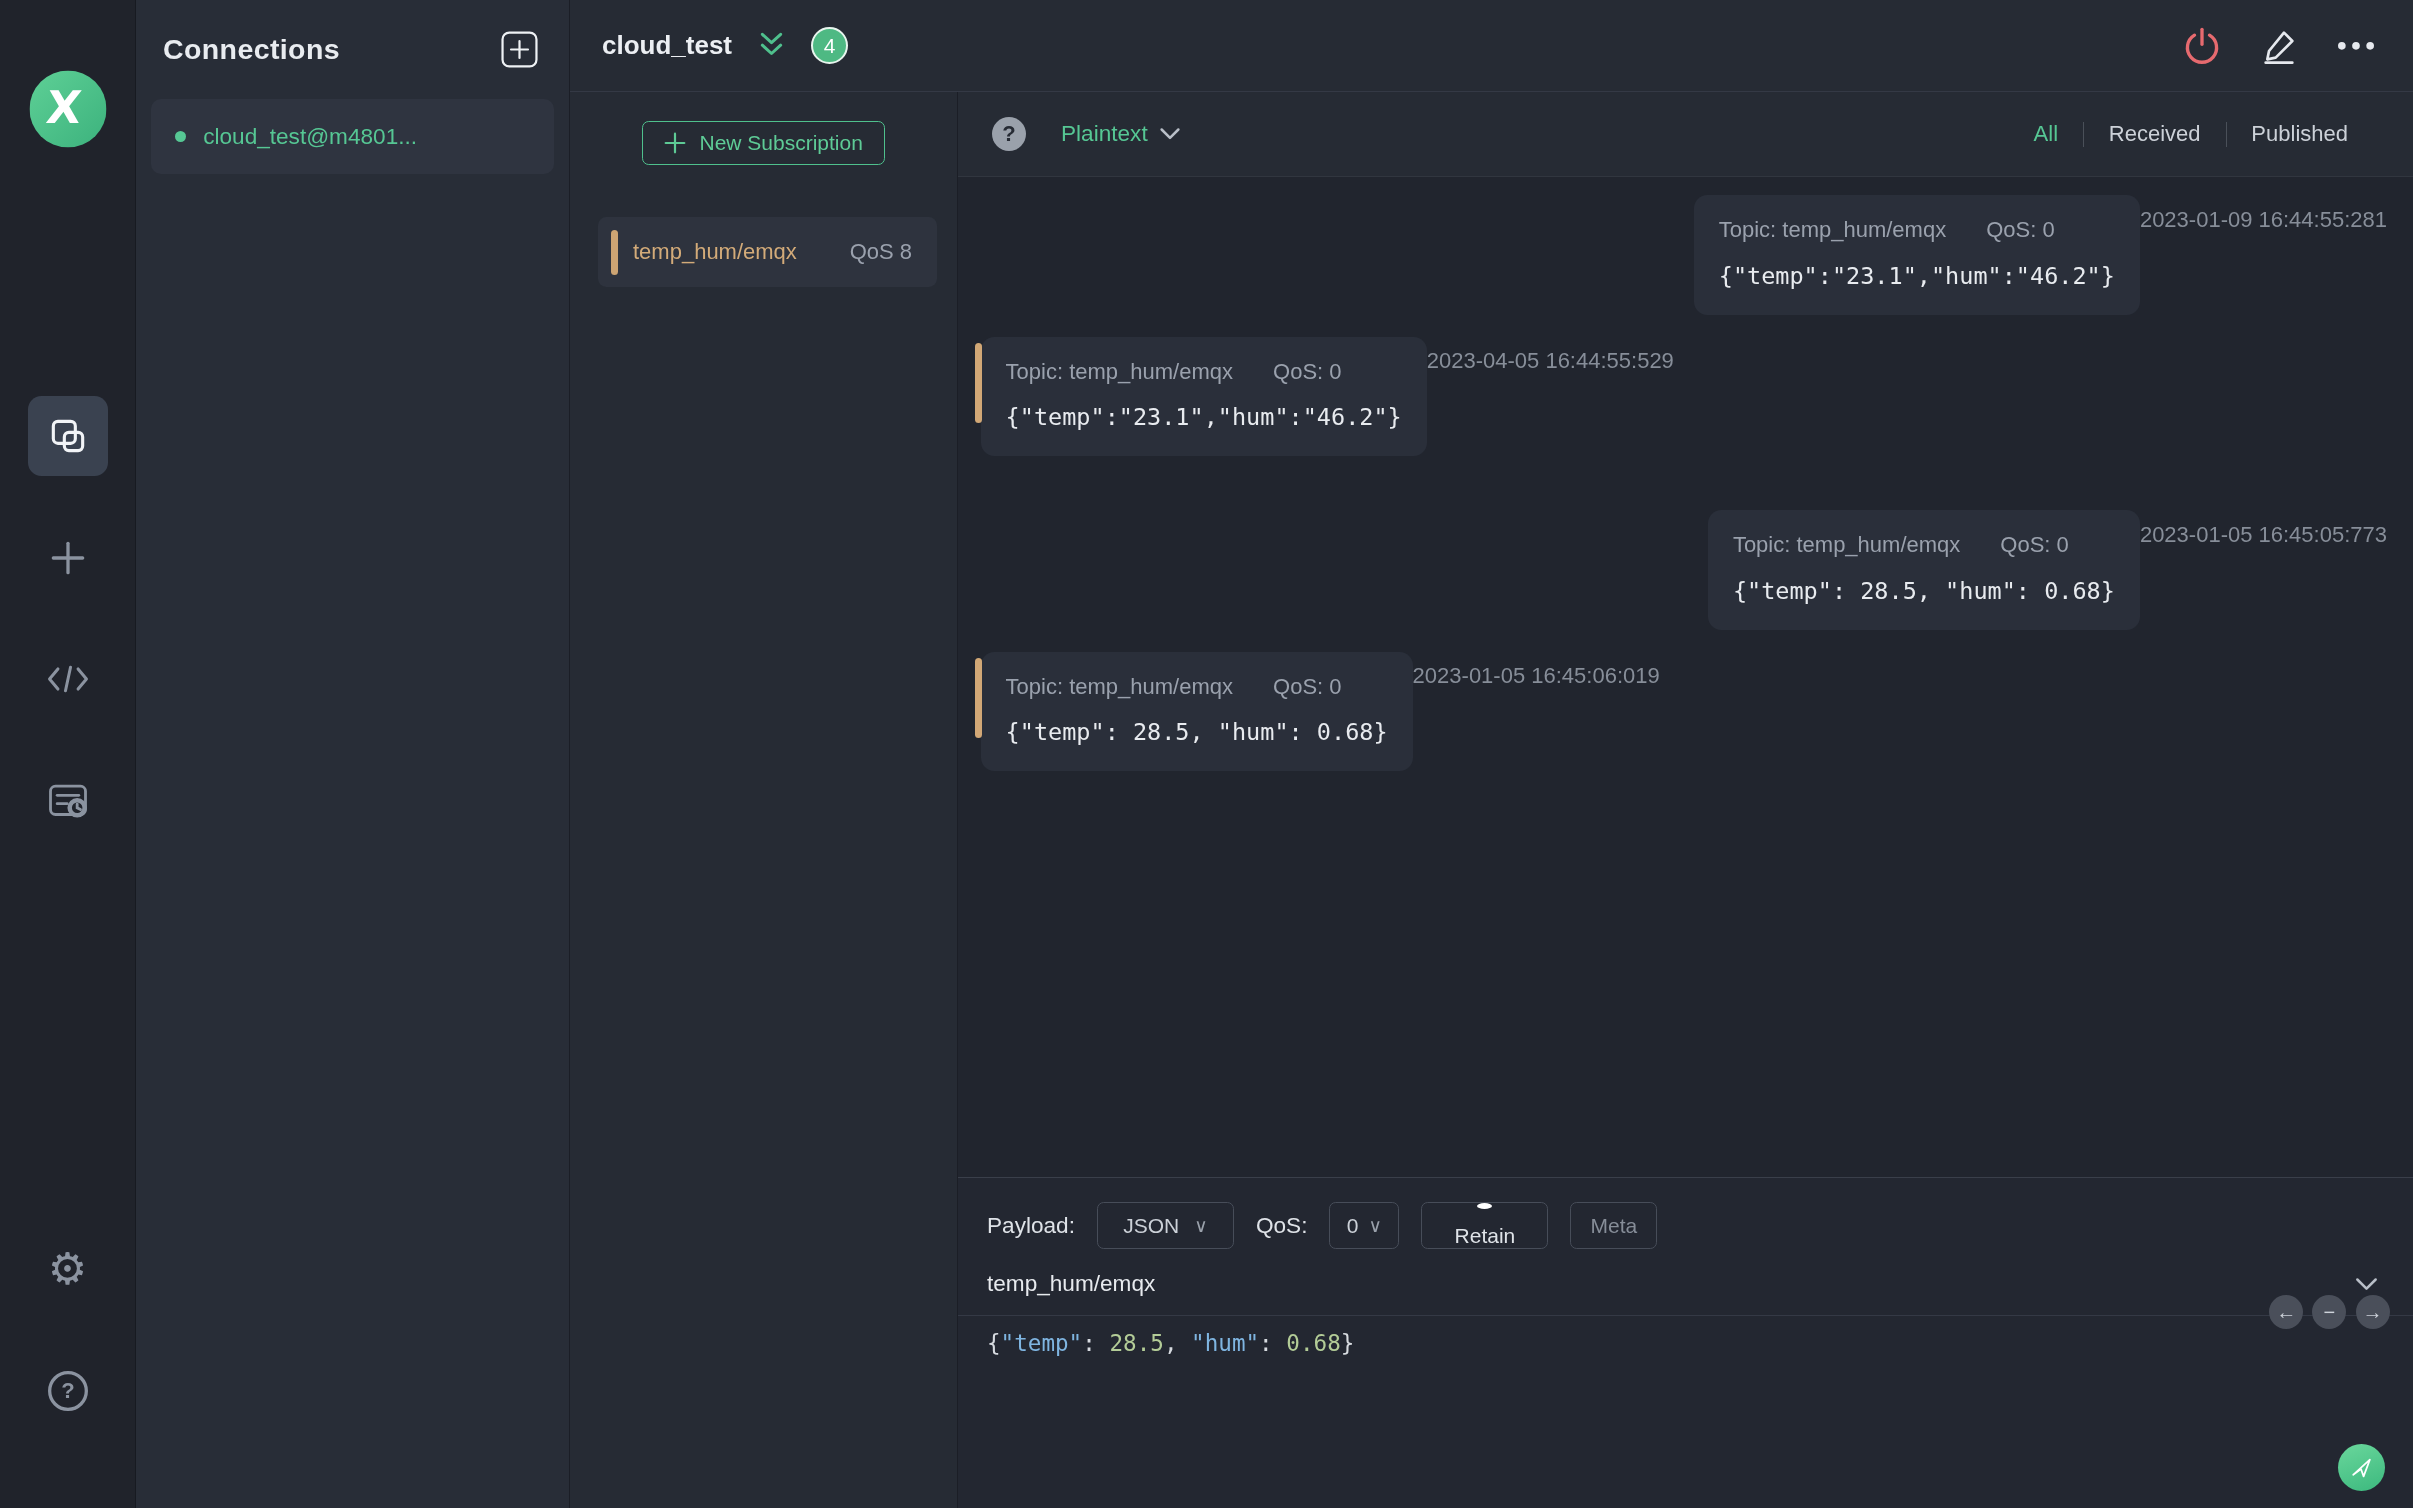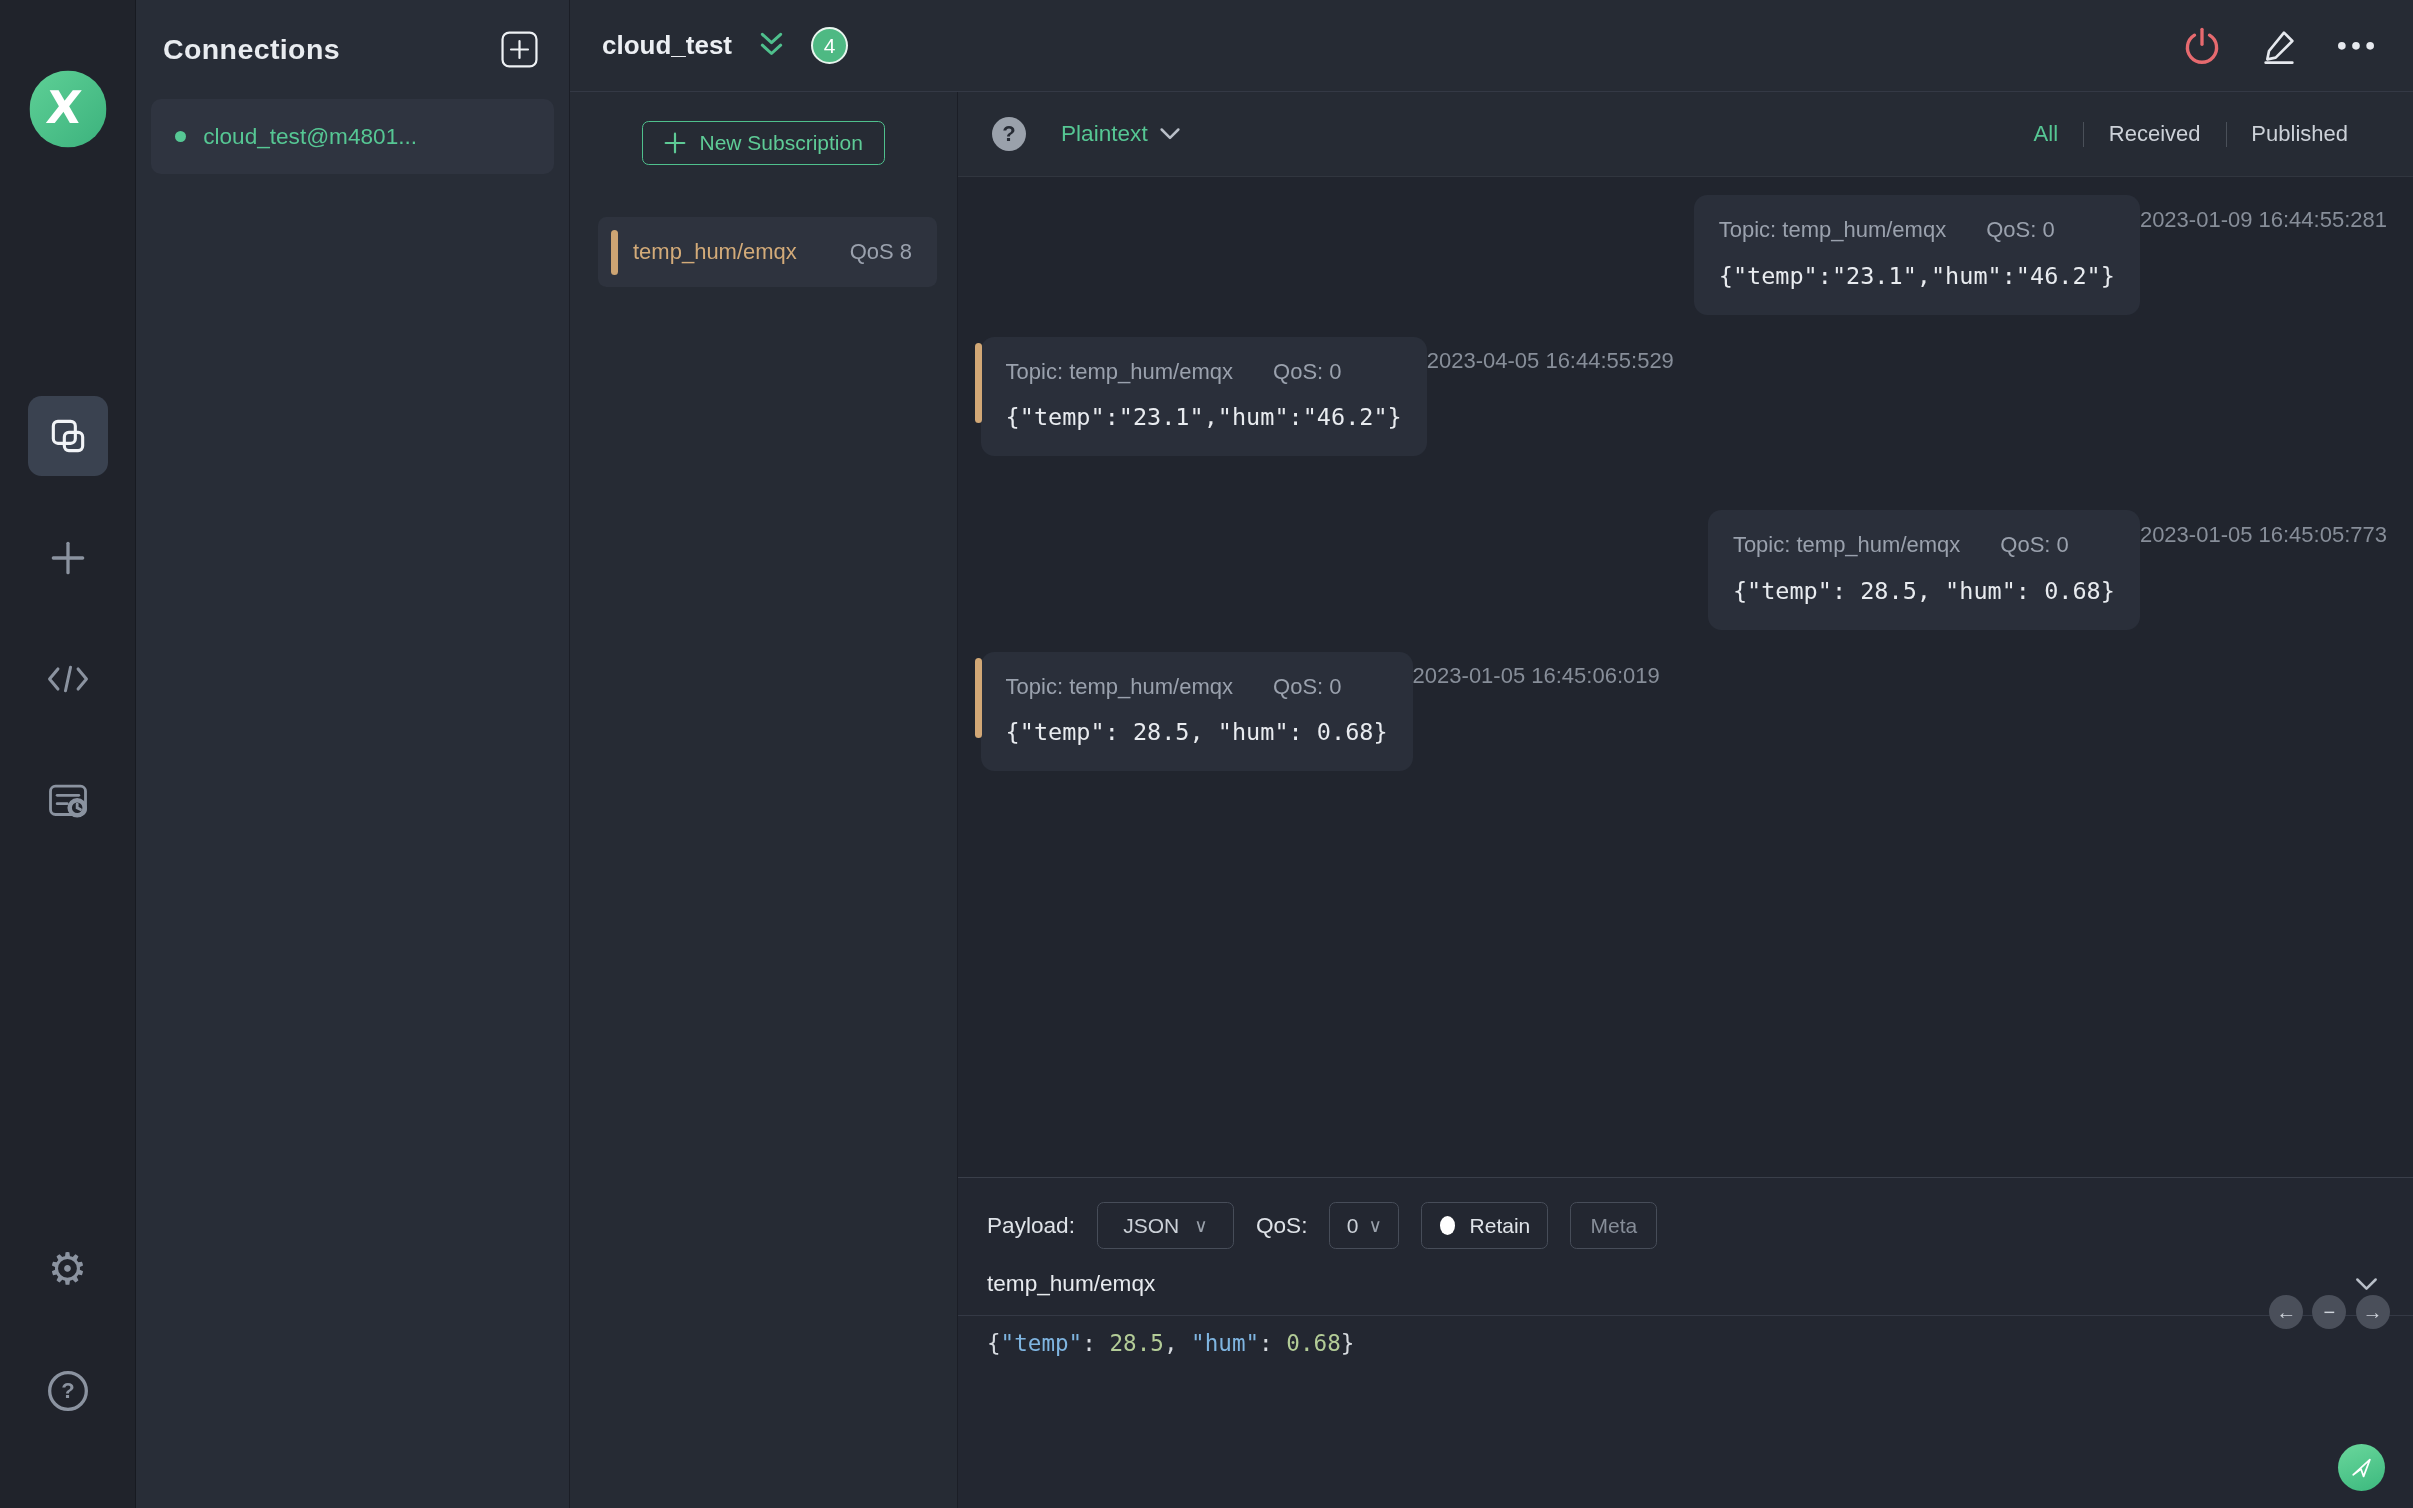--- a/index.html
+++ b/index.html
@@ -90,21 +90,21 @@
 
   
   .publish { position:relative; height:331px; background:#232731; border-top:0.8px solid #3a3f4a;
              flex:0 0 auto; }
   .pub-controls { display:flex; align-items:center; gap:22px; padding:18.4px 0 0 29px; height:77px; }
   .pub-label { color:#dfe3e8; font-size:22.6px; }
   .pill { display:flex; align-items:center; justify-content:center; gap:15px; height:47px;
           border:0.8px solid #474d59; border-radius:6.7px; background:transparent; color:#ccd1d8;
           font-size:21px; cursor:pointer; font-family:"Liberation Sans", sans-serif; }
   .sel-format { width:137px; } .sel-qos { width:70px; gap:10px; }
-  .btn-retain { width:127px; gap:15px; color:#dfe3e8; }
+  .btn-retain { width:127px; gap:15px; color:#dfe3e8;flex-direction:column; }
   .retain-dot { width:15px; height:18.4px; border-radius:50%; background:#fff; }
   .btn-meta { width:87px; color:#868d98; }
   .chev { color:#9aa1ab; font-size:18.4px; }
 
   .topic-row { display:flex; align-items:center; padding:11.7px 34px 0 29px; height:47px; }
   .topic-input { color:#e7eaee; font-size:22.6px; flex:1; background:transparent; border:none;
                  font-family:"Liberation Sans", sans-serif; outline:none; }
   .pub-divider { margin-top:13.4px; height:0.8px; background:#343945; }
   .editor { padding:13.4px 0 0 29px; font-family:"DejaVu Sans Mono", monospace; font-size:22.6px; }
   .tk-p { color:#d7dbe0; } .tk-k { color:#7fb5e1; } .tk-n { color:#b3cc97; }

